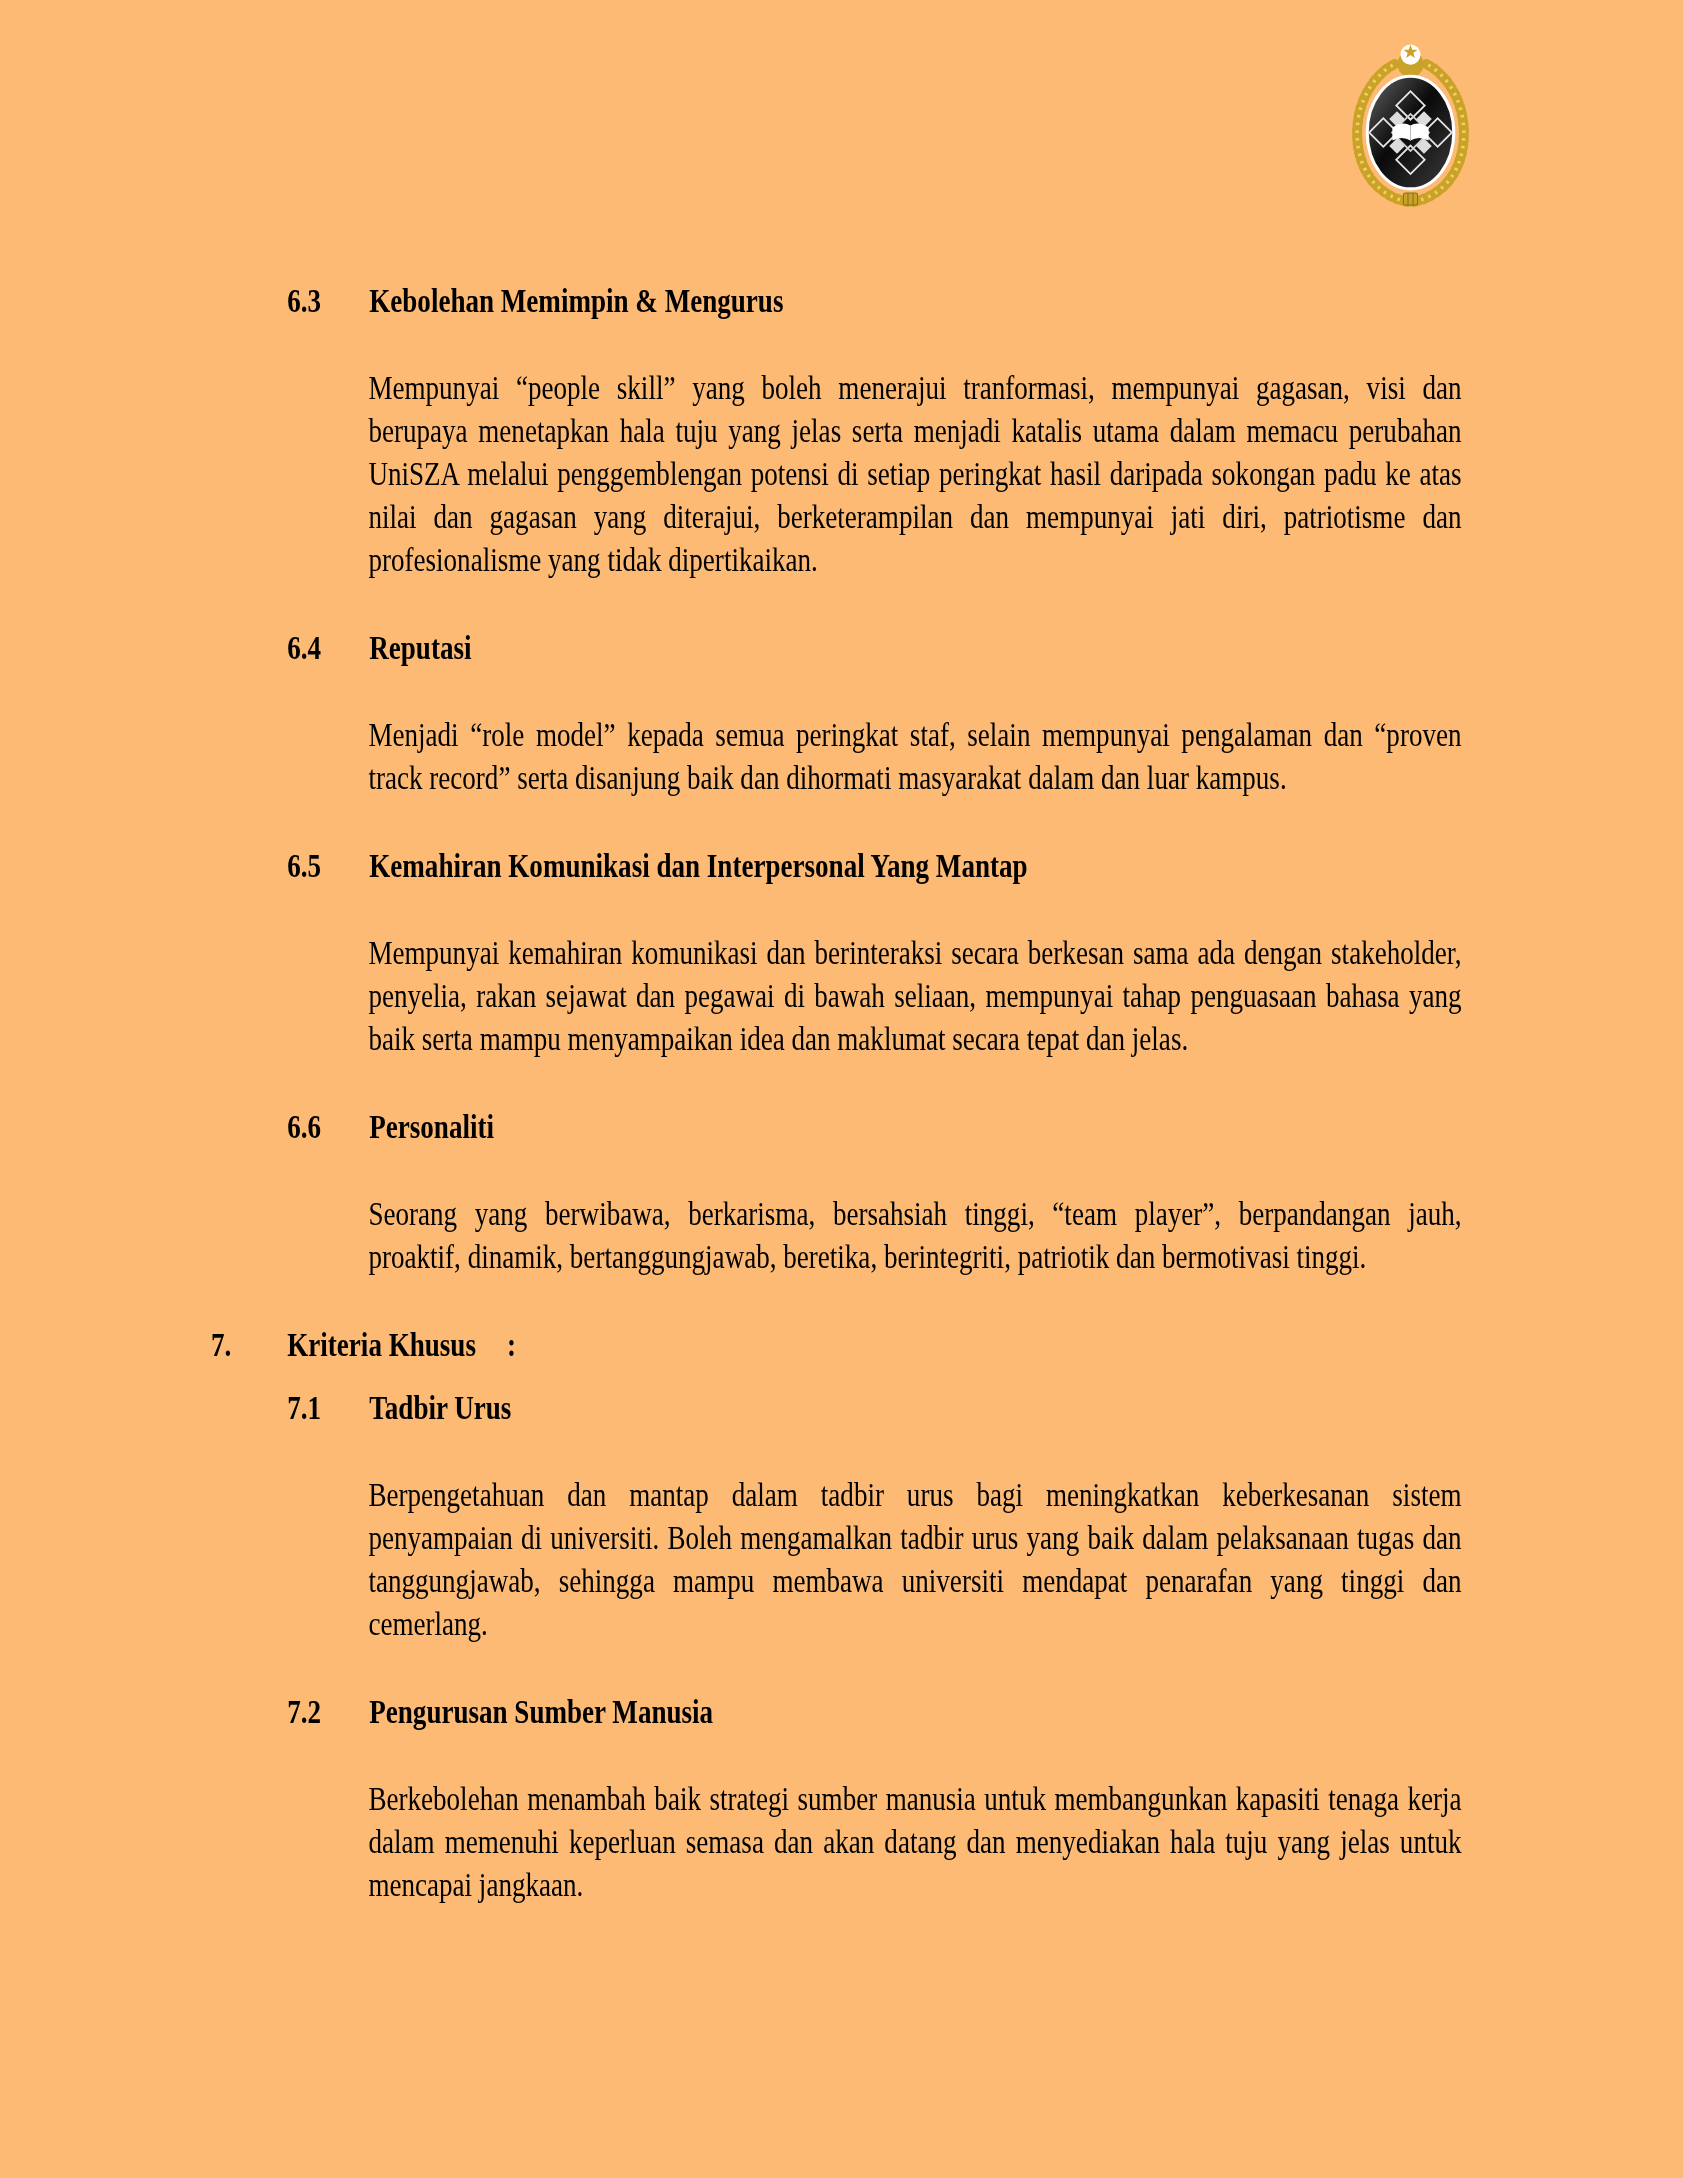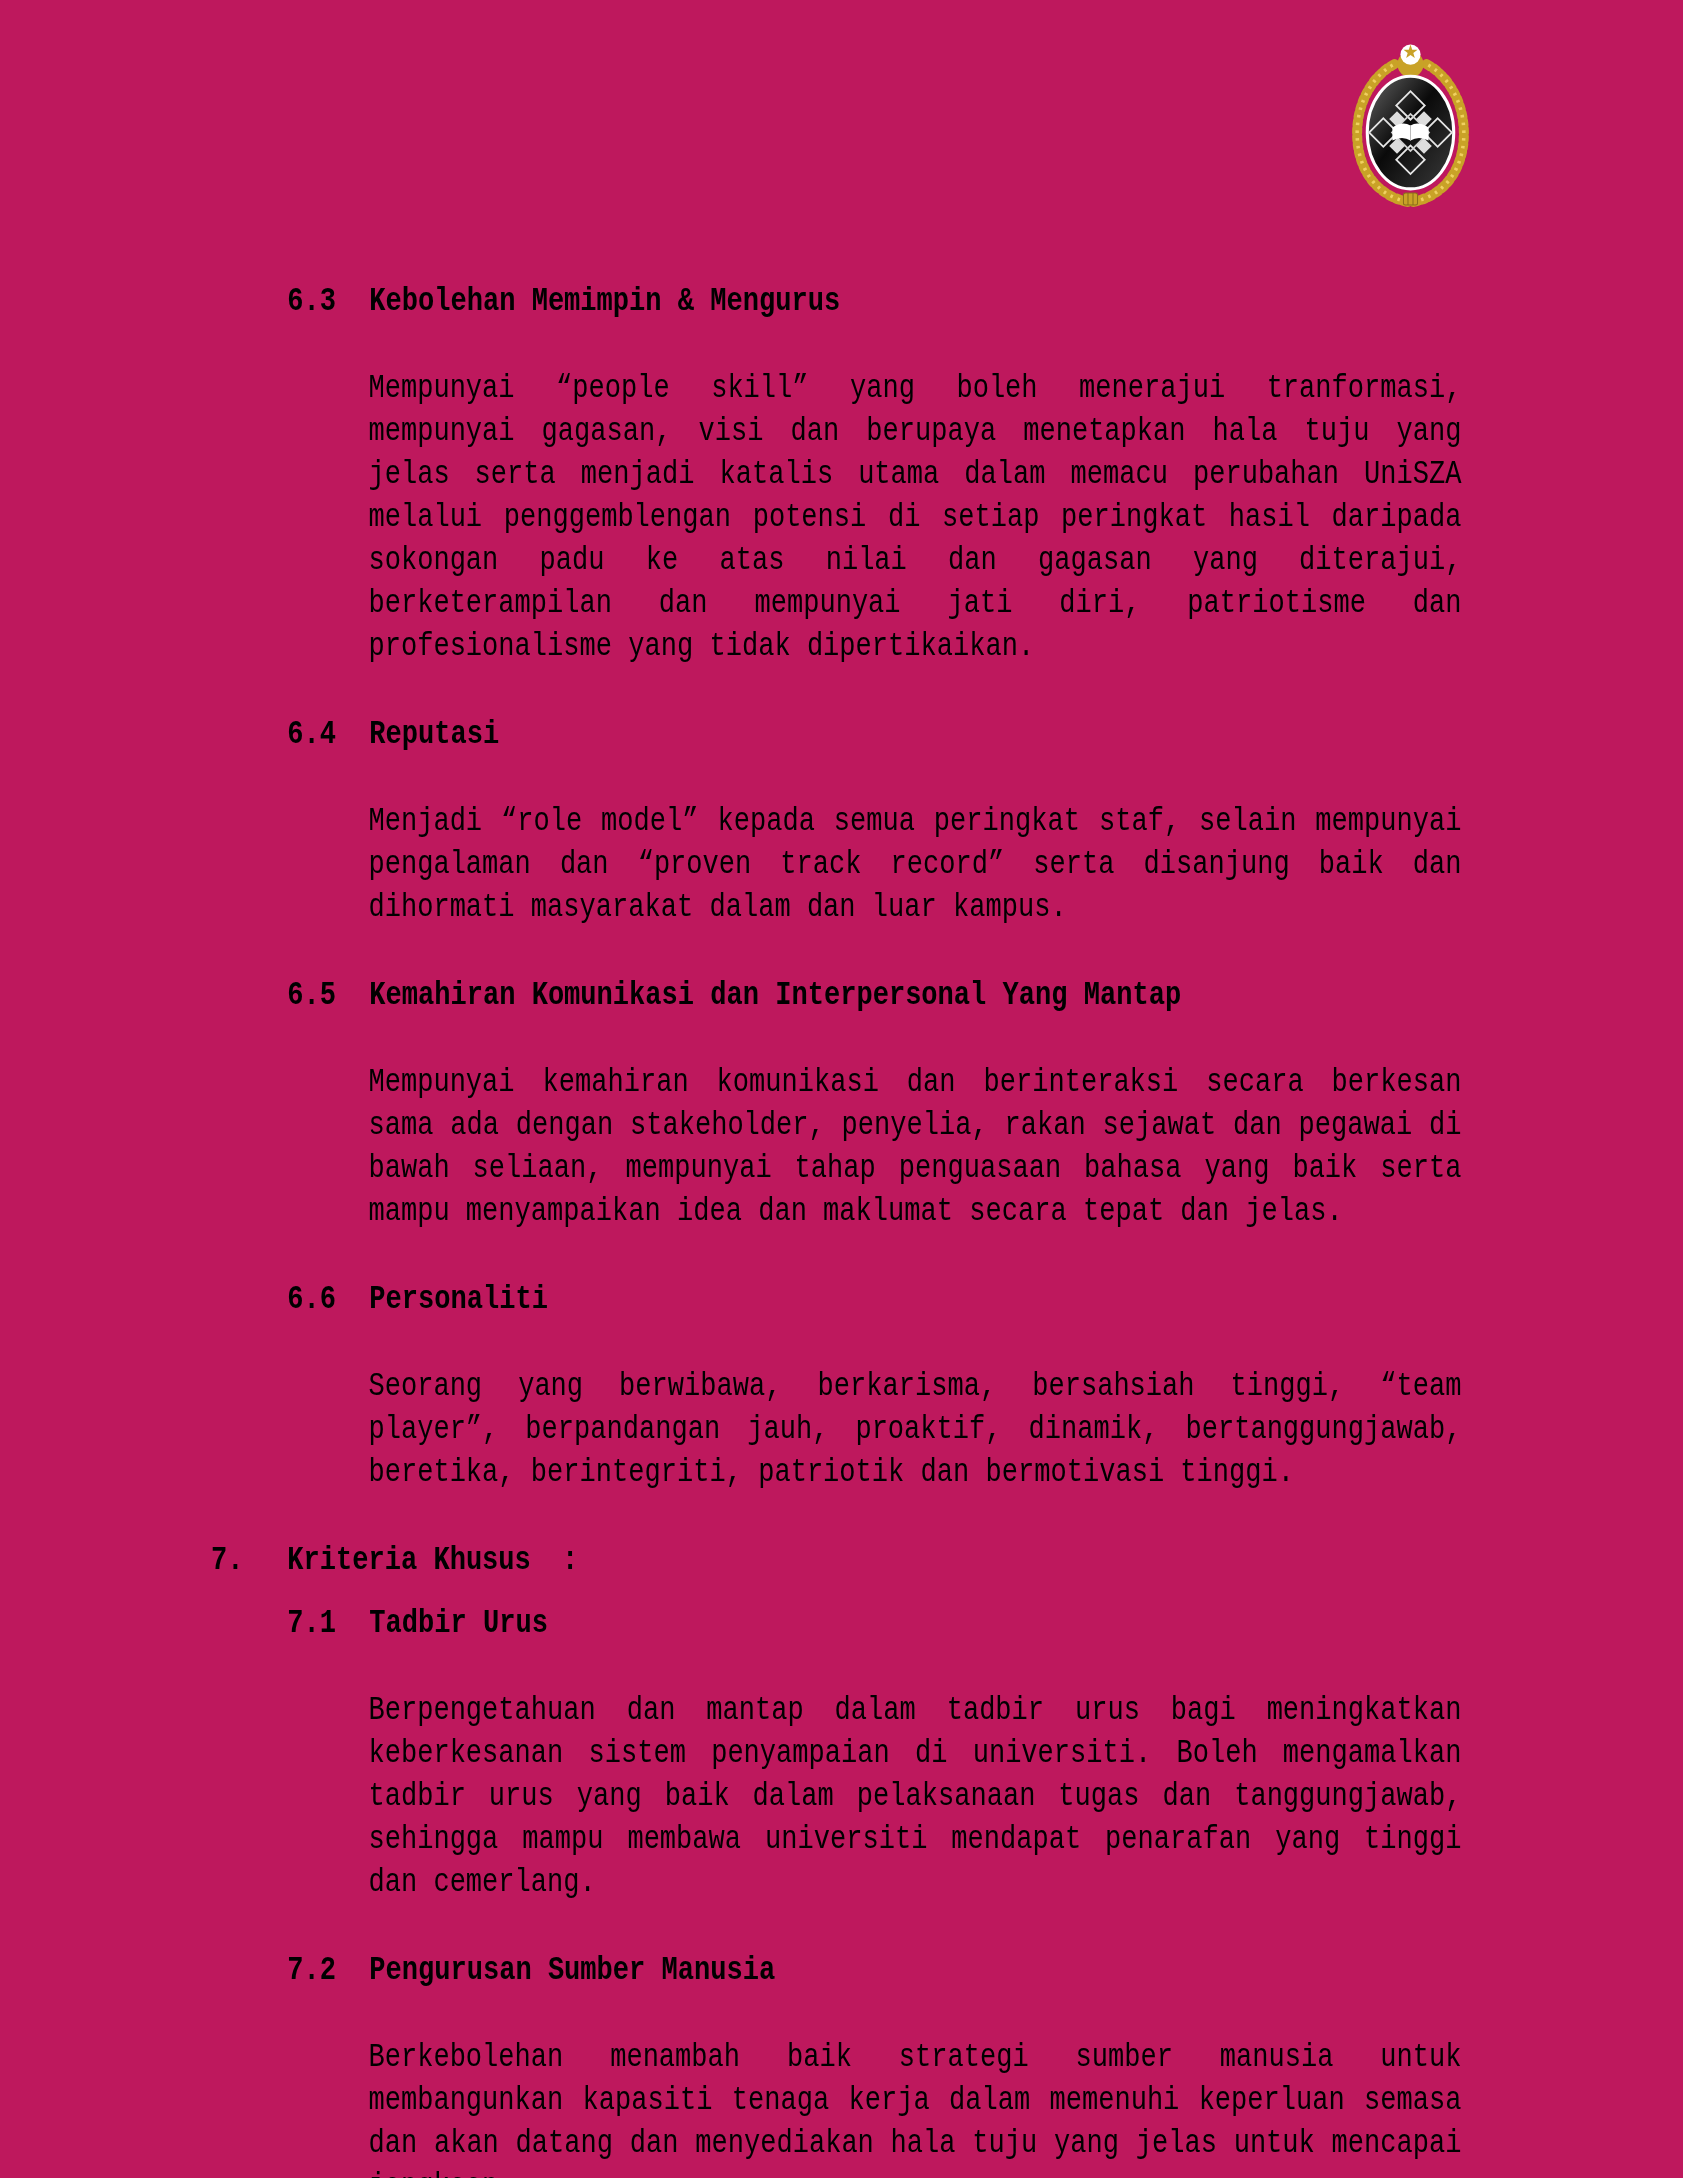--- a/index.html
+++ b/index.html
@@ -1,21 +1,21 @@
 <!DOCTYPE html>
 <html><head>
 <meta charset="utf-8">
 <style>
   html,body{margin:0;padding:0;background:#9e9e9e;}
   .page{
     position:relative;
     width:1684px;height:2178px;
-    background:#be185d;
+    background:#fdba74;
     color:#000;
-    font-family:Liberation Mono, monospace;
+    font-family:Liberation Serif, serif;
     overflow:hidden;
     margin:0 auto;
   }
   .logo{
     position:absolute;
     left:1345px;top:40px;
     width:131px;height:171px;
   }
   
   .content{

